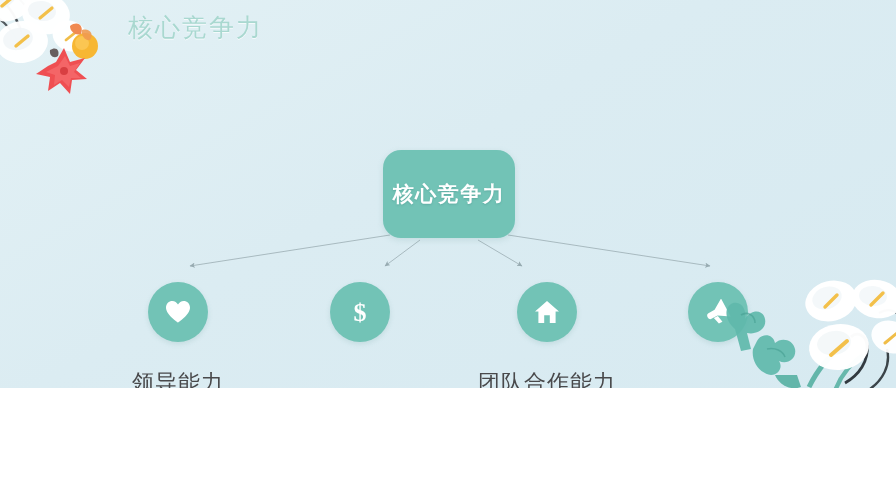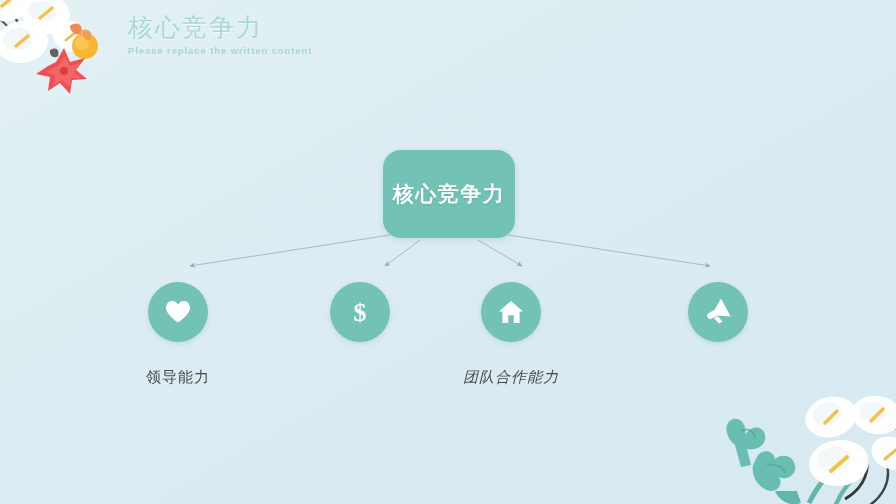--- a/index.html
+++ b/index.html
@@ -8,21 +8,21 @@
   }
   body {
     width: 896px;
     height: 504px;
     overflow: hidden;
     font-family: "Liberation Sans", "DejaVu Sans", sans-serif;
   }
   #slide {
     position: relative;
     width: 896px;
-    height: 504px;
+    height: 388px;
     background: #dcedf3;
     background: linear-gradient(150deg, #e3f1f5 0%, #dbecf2 45%, #d7eaf1 100%);
     overflow: hidden;
   }
 
   
   #header {
     position: absolute;
     left: 128px;
     top: 12px;
@@ -97,21 +97,21 @@
     border-radius: 50%;
     background: #72c3b6;
     box-shadow: 0 2px 5px rgba(90,150,145,0.18);
     display: flex;
     align-items: center;
     justify-content: center;
   }
   .icon-circle svg { display: block; }
   .branch-label {
     margin-top: 26px;
-    font-size: 15px;
+    font-size: 22px;
     color: #49494b;
     letter-spacing: 1px;
     white-space: nowrap;
   }
 
   
   .decor {
     position: absolute;
     pointer-events: none;
   }
@@ -154,21 +154,20 @@
         <path d="M72 82 L 79 72 L 84 82 L 94 79 L 88 88 L 95 94 L 85 94 L 83 103 L 76 96 L 68 101 L 69 91 L 60 88 Z" fill="#f4696b" opacity="0.85"></path>
         <circle cx="78" cy="87" r="4" fill="#d83f42"></circle>
 
         <path d="M64 66 C 70 62, 74 66, 72 72 C 68 75, 63 72, 64 66 Z" fill="#4a3b3a" opacity="0.8"></path>
       </g>
     </svg>
   </div>
 
   <div id="header">
     <div id="title">核心竞争力</div>
-    <div id="subtitle">Please replace the written content</div>
   </div>
 
   <div id="diagram">
 
     <svg id="connectors" viewBox="0 0 896 504">
       <defs>
         <marker id="arrowhead" markerWidth="7" markerHeight="7" refX="5.5" refY="3" orient="auto" markerUnits="strokeWidth">
           <path d="M0,0 L6,3 L0,6 L1.4,3 Z" fill="#94a8ae"></path>
         </marker>
       </defs>
@@ -198,21 +197,21 @@
     <div class="branch" style="left:285px; top:282px;">
       <div class="icon-circle">
         <span>
           <svg width="24" height="28" viewBox="0 0 24 28">
             <text x="12" y="23" text-anchor="middle" font-family="'Liberation Serif', serif" font-size="26" font-weight="bold" fill="#ffffff">$</text>
           </svg>
         </span>
       </div>
     </div>
 
-    <div class="branch" style="left:436px; top:282px;font-style:italic;">
+    <div class="branch" style="left:472px; top:282px;">
       <div class="icon-circle">
         <span>
           <svg width="26" height="26" viewBox="0 0 26 26">
             <path d="M13 2 L 25 12.4 L 21.6 12.4 L 21.6 24 L 15.8 24 L 15.8 16.2 L 10.2 16.2 L 10.2 24 L 4.4 24 L 4.4 12.4 L 1 12.4 Z" fill="#ffffff"></path>
           </svg>
         </span>
       </div>
       <div class="branch-label">团队合作能力</div>
     </div>
 

